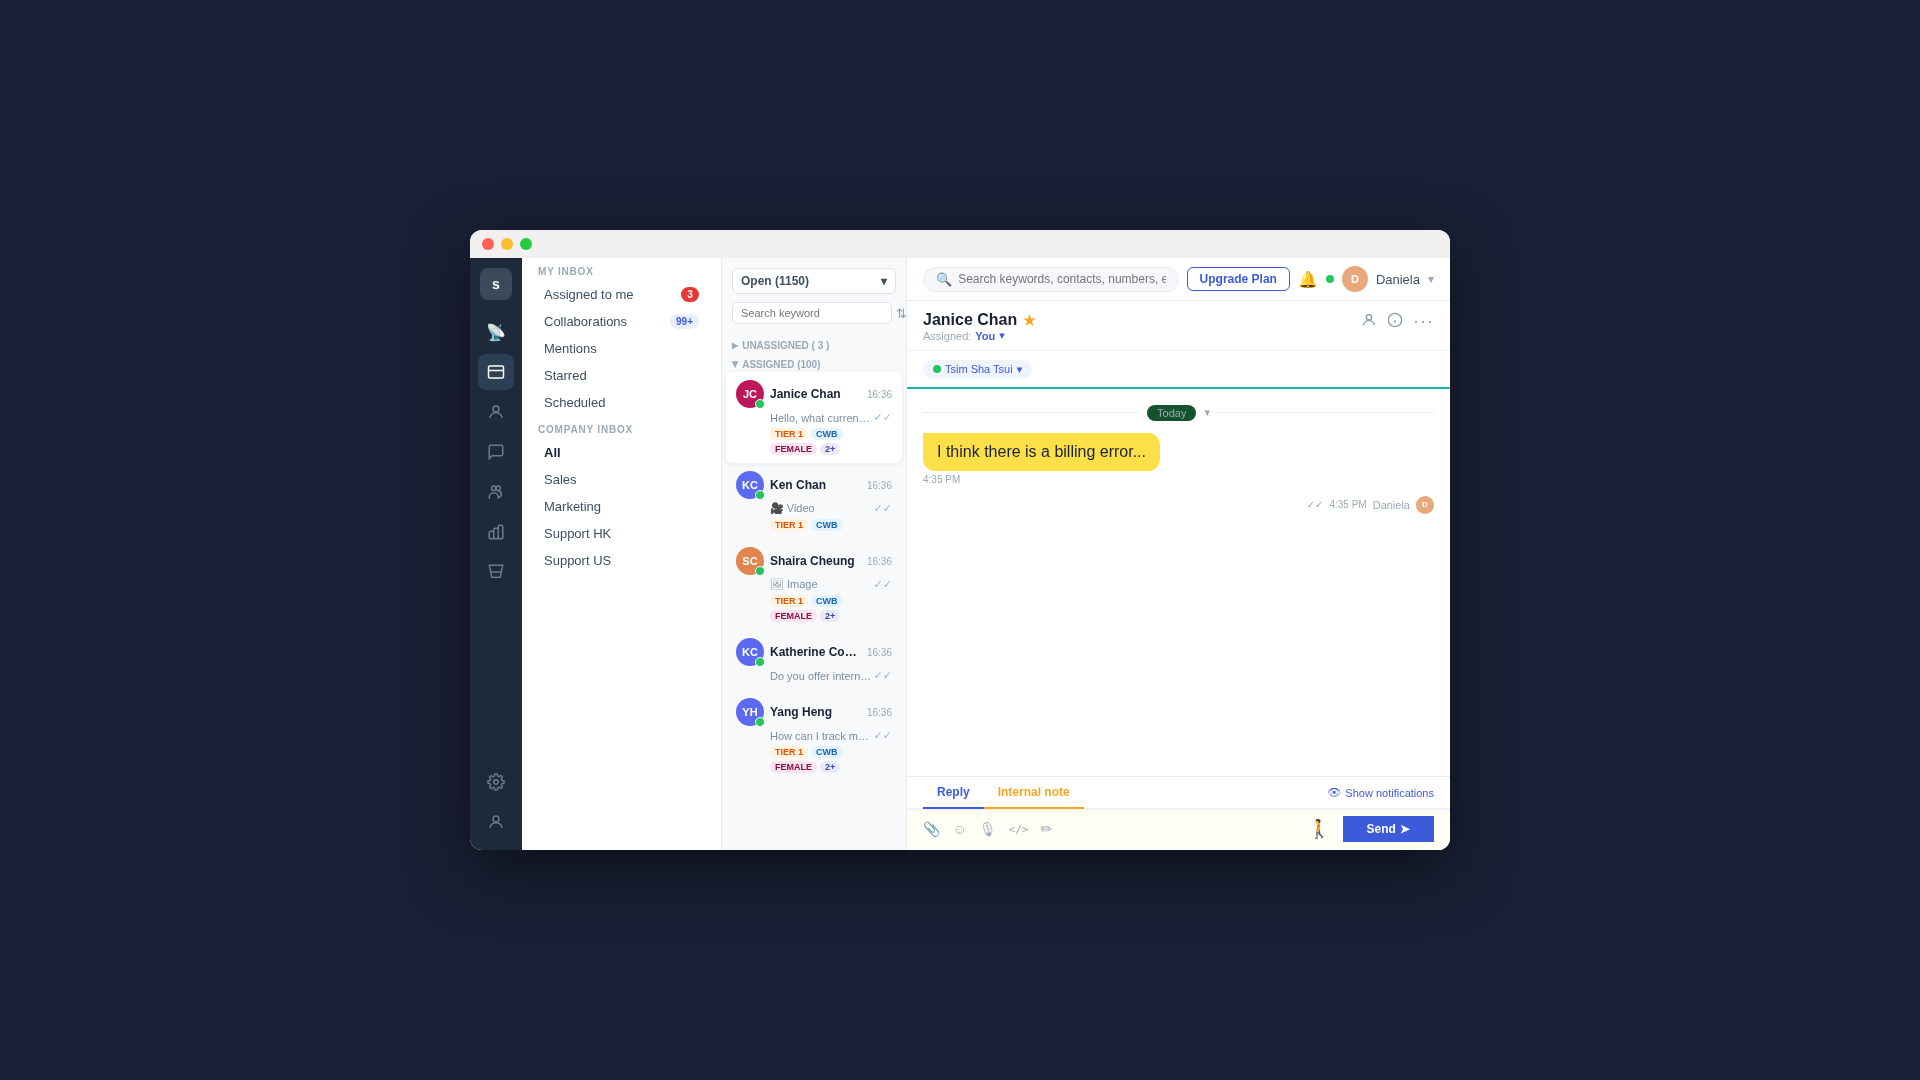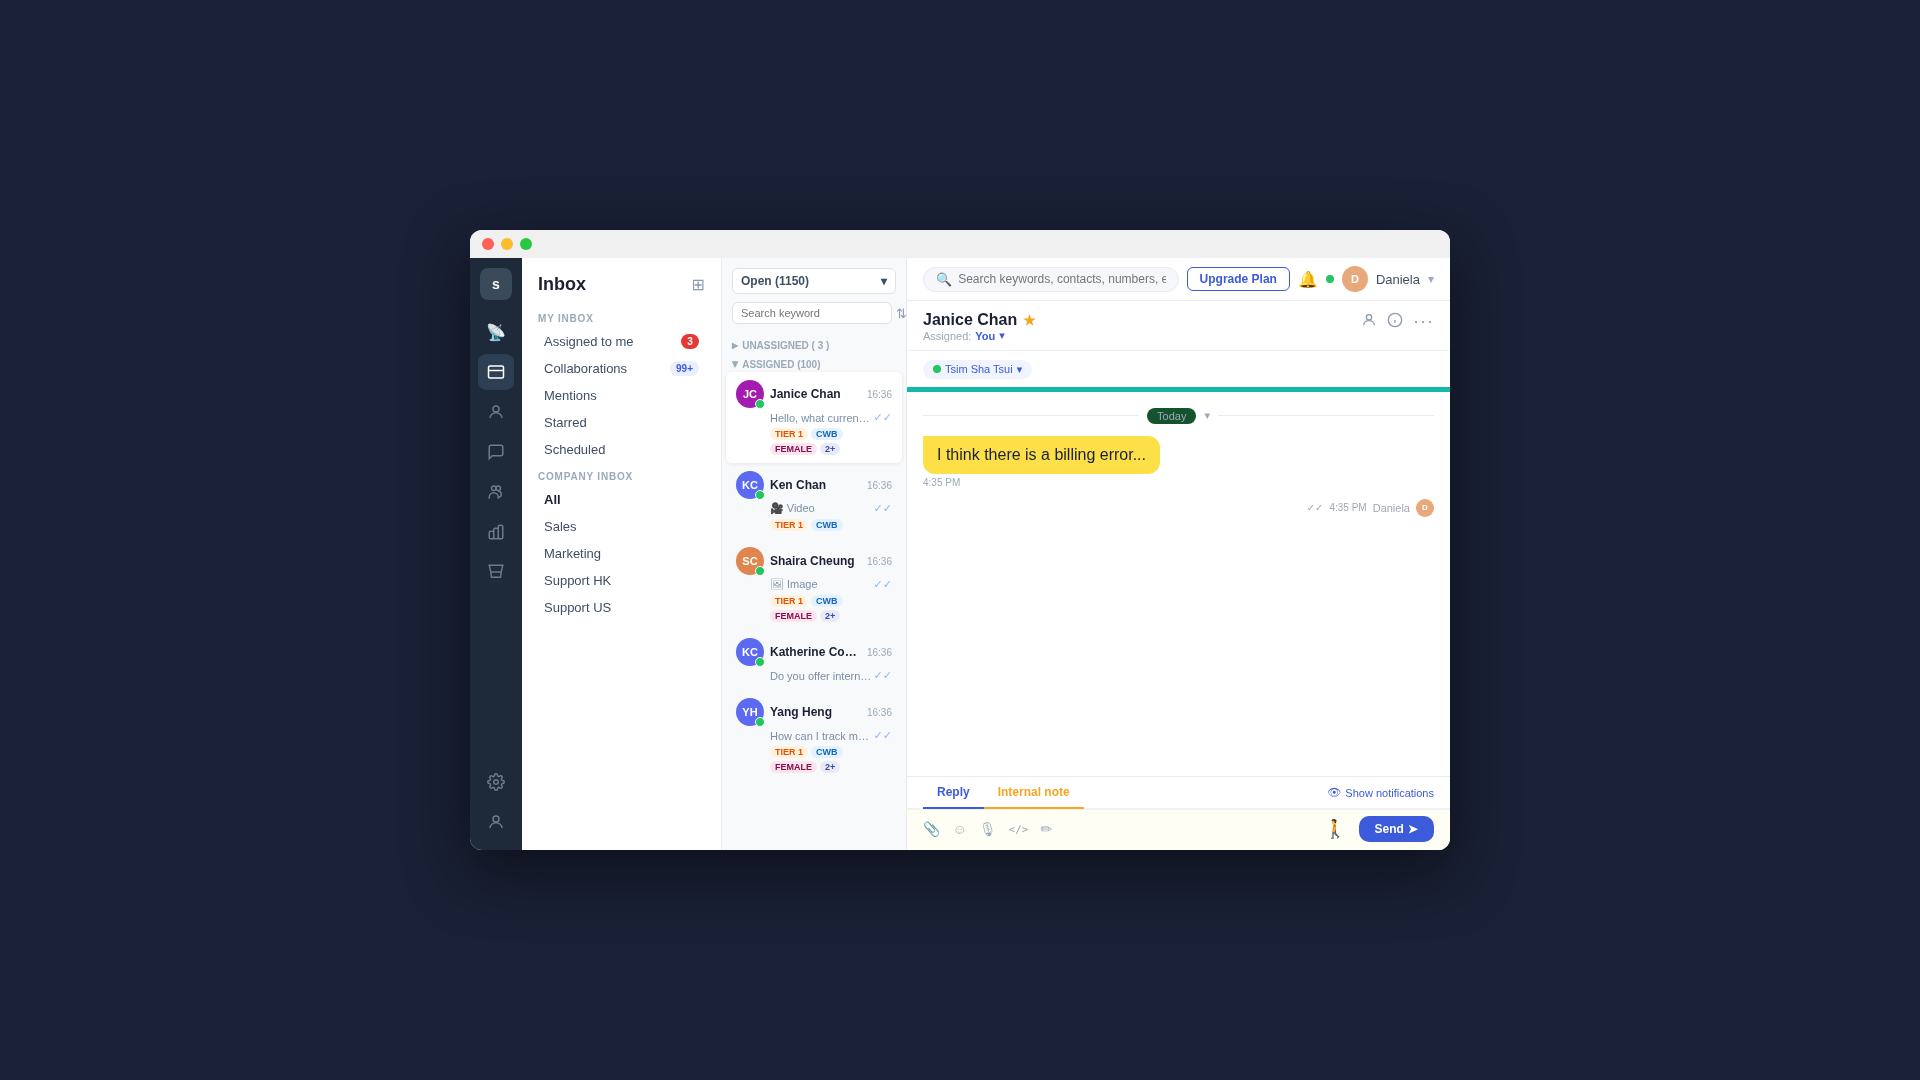--- a/index.html
+++ b/index.html
@@ -491,22 +491,22 @@
     .compose-tool {
       color: #9aaab8;
       font-size: 14px;
       cursor: pointer;
     }
     .compose-send-btn {
       margin-left: auto;
       background: #3b5bdb;
       color: #fff;
       border: none;
-      border-radius: 10px;
-      padding: 6px 16px;
+      border-radius: 0;
+      padding: 6px 24px;
       font-size: 12px;
       font-weight: 600;
       cursor: pointer;
       display: flex;
       align-items: center;
       gap: 4px;
     }
     .notification-bell { font-size: 16px; color: #9aaab8; cursor: pointer; }
     .online-dot { width: 8px; height: 8px; border-radius: 50%; background: #22c55e; display: inline-block; }
   </style>
@@ -571,24 +571,20 @@
       </div>
       <div class="rail-icon">
         <svg width="18" height="18" viewBox="0 0 24 24" fill="none" stroke="currentColor" stroke-width="2">
             <circle cx="12" cy="8" r="4"></circle>
             <path d="M4 20c0-4 3.6-7 8-7s8 3 8 7"></path>
           </svg>
       </div>
     </div>
 
     <div class="sidebar">
-      <div class="sidebar-header">
-        <span class="sidebar-title">Inbox</span>
-        <span class="sidebar-icon-btn">⊞</span>
-      </div>
       <div class="sidebar-section-label">MY INBOX</div>
       <div class="sidebar-item">
         <span class="sidebar-item-label">Assigned to me</span>
         <span class="badge badge-red">3</span>
       </div>
       <div class="sidebar-item">
         <span class="sidebar-item-label">Collaborations</span>
         <span class="badge badge-blue">99+</span>
       </div>
       <div class="sidebar-item">
@@ -637,21 +633,21 @@
           <span class="arrow">▶</span>
           <span>UNASSIGNED ( 3 )</span>
         </div>
         <div class="tree-group-label">
           <span class="arrow" style="transform:rotate(90deg);display:inline-block;">▶</span>
           <span>ASSIGNED (100)</span>
         </div>
 
         <div class="conv-item active">
           <div class="conv-item-top">
-            <div class="conv-avatar" style="background:#a21caf;">
+            <div class="conv-avatar" style="background:#be185d;">
               JC
               <div class="conv-avatar-badge" style="background:#22c55e;"></div>
             </div>
             <span class="conv-name">Janice Chan</span>
             <span class="conv-time">16:36</span>
           </div>
           <div class="conv-preview">
             <span style="max-width:110px;overflow:hidden;text-overflow:ellipsis;white-space:nowrap;">Hello, what currency will orders be settled in?</span>
             <span class="check-icon">✓✓</span>
           </div>
@@ -779,21 +775,21 @@
             <svg width="16" height="16" viewBox="0 0 24 24" fill="none" stroke="currentColor" stroke-width="2">
                 <circle cx="12" cy="12" r="10"></circle>
                 <line x1="12" y1="8" x2="12" y2="8"></line>
                 <line x1="12" y1="12" x2="12" y2="16"></line>
               </svg>
           </span>
           <span style="font-size:18px;letter-spacing:1px;">···</span>
         </div>
       </div>
 
-      <div style="padding:8px 16px;border-bottom:5px solid #14b8a6;flex-shrink:0;">
+      <div style="padding:8px 16px;border-bottom:2px solid #14b8a6;flex-shrink:0;">
         <div class="channel-tag">
           <div class="channel-dot"></div>
           <span>Tsim Sha Tsui</span>
           <span>▾</span>
         </div>
       </div>
 
       <div class="messages-area">
         <div class="date-divider">
           <div class="date-divider-line"></div>

